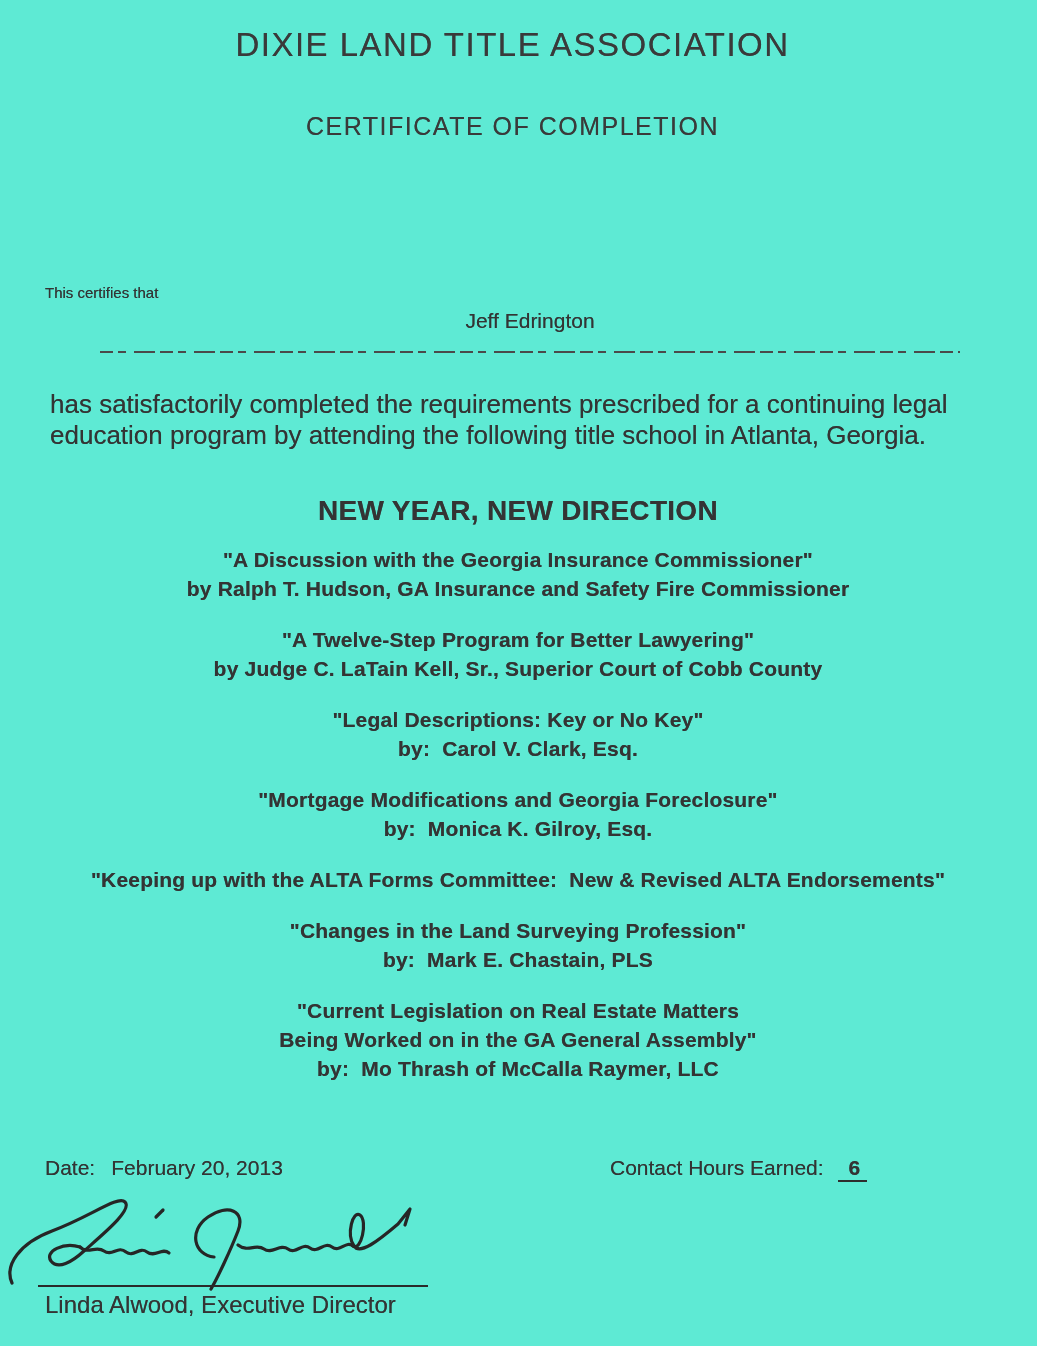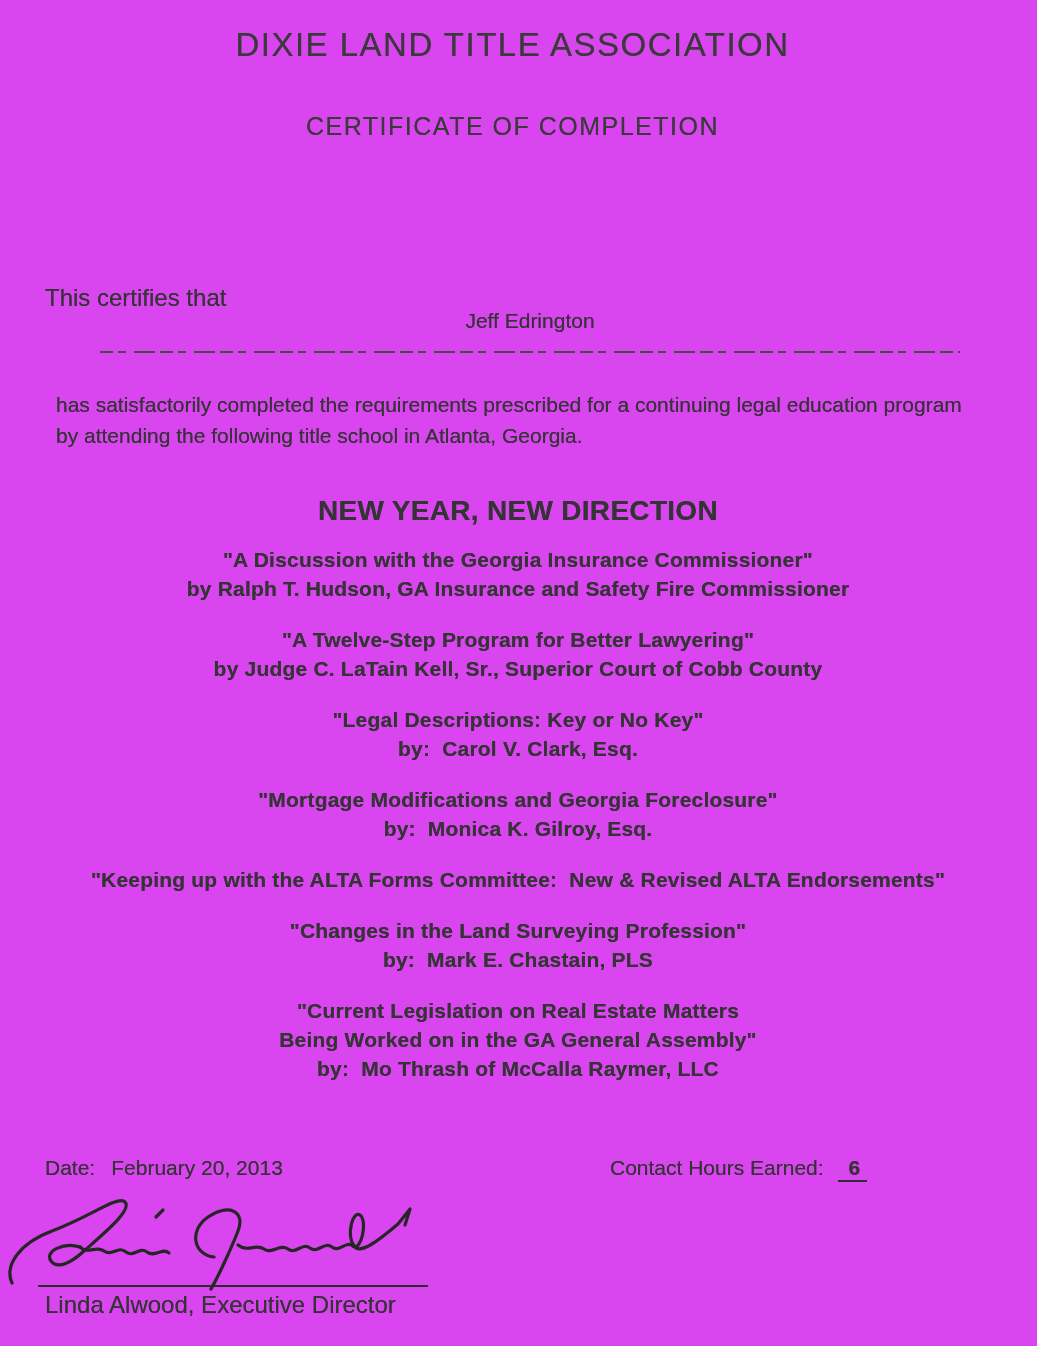--- a/index.html
+++ b/index.html
@@ -1,55 +1,55 @@
 <!DOCTYPE html>
 <html><head>
 <meta charset="utf-8">
 <style>
   html, body { margin: 0; padding: 0; background: #e8e8e8; }
   .page {
     position: relative;
     width: 1037px;
     height: 1346px;
     margin: 0 auto;
-    background: #d946ef;
+    background: #5eead4;
     font-family: "Liberation Sans", sans-serif;
     color: #343434;
     overflow: hidden;
   }
   .txt { text-shadow: 0 0 0.6px rgba(40,40,40,0.65); white-space: pre-wrap; }
   .h1 {
     position: absolute; top: 26px; left: 0; width: 1025px;
     text-align: center; font-size: 33px; letter-spacing: 1.5px;
     color: #3a3a3a;
   }
   .h2 {
     position: absolute; top: 112px; left: 0; width: 1025px;
     text-align: center; font-size: 25px; letter-spacing: 1.5px;
     color: #3a3a3a;
   }
   .certifies {
     position: absolute; top: 284px; left: 45px;
-    font-size: 24px;
+    font-size: 15px;
     text-align: center;
   }
   .recipient {
     position: absolute; top: 309px; left: 100px; width: 860px;
     text-align: center; font-size: 21px;
   }
   .name-line {
     position: absolute; top: 351px; left: 100px; width: 860px; height: 2px;
     background: repeating-linear-gradient(90deg,
       #4a4a4a 0 13px, transparent 13px 18px,
       #4a4a4a 18px 26px, transparent 26px 34px,
       #4a4a4a 34px 55px, transparent 55px 60px);
   }
   .statement {
-    position: absolute; top: 389px; left: 56px; width: 922px;
-    font-size: 21px; line-height: 31px;
+    position: absolute; top: 389px; left: 50px; width: 922px;
+    font-size: 26px; line-height: 31px;
   }
   .program {
     position: absolute; top: 495px; left: 23px; width: 990px;
     text-align: center; font-size: 28px; font-weight: bold;
     letter-spacing: 0.3px;
   }
   .sessions {
     position: absolute; top: 545px; left: 23px; width: 990px;
     text-align: center;
   }

